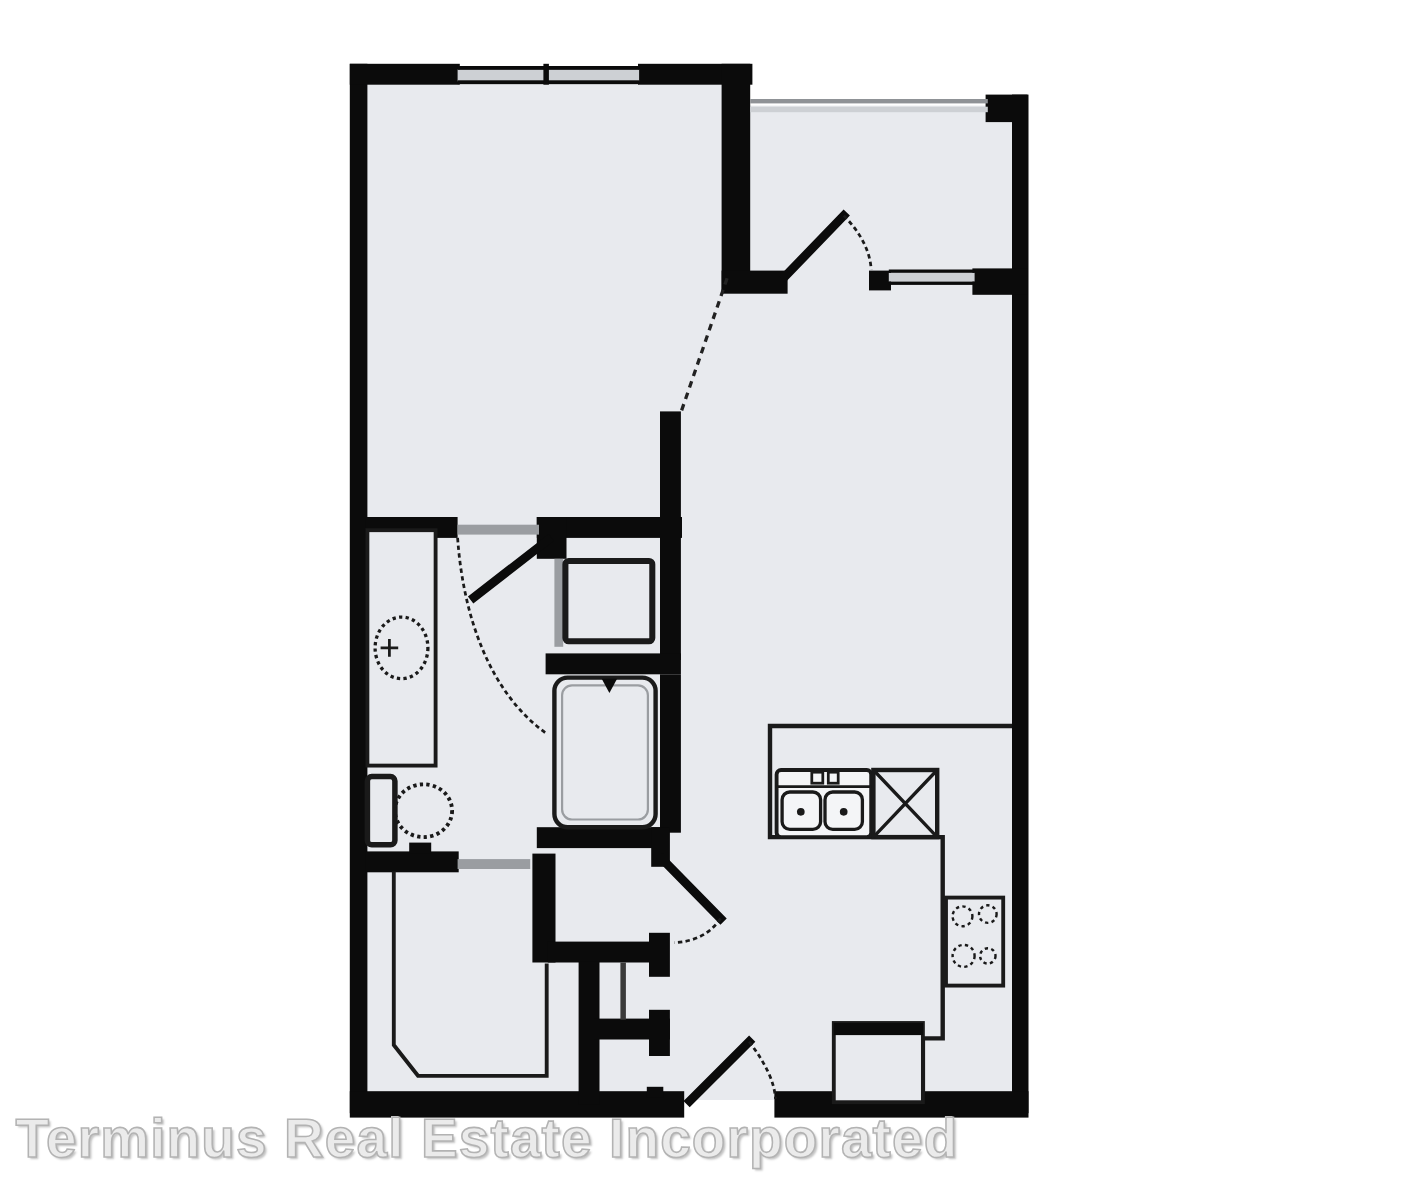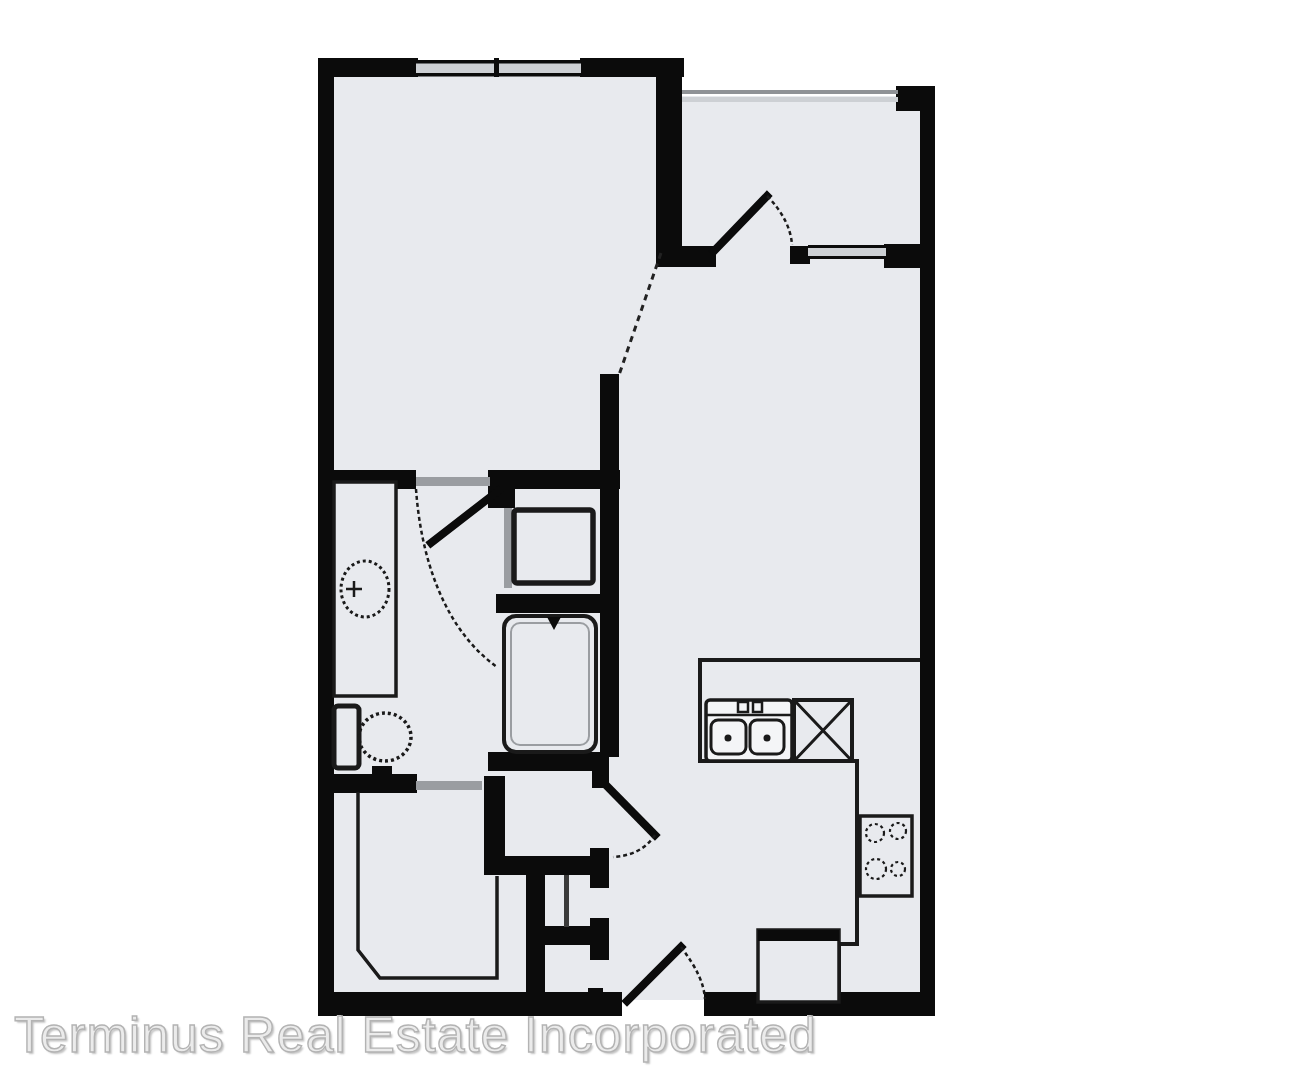--- a/index.html
+++ b/index.html
@@ -10,21 +10,21 @@
   .wall{fill:var(--wall);}
   .fx{fill:none;stroke:var(--stroke);}
   .fxfill{fill:var(--floor);stroke:var(--stroke);}
   .dot{stroke-dasharray:3 3;}
   .grayline{fill:var(--gray);}
   .lgray{fill:var(--lightgray);}
   .leaf{stroke:var(--wall);stroke-width:8;fill:none;stroke-linecap:square;}
   .arc{stroke:var(--stroke);stroke-width:2.5;fill:none;stroke-dasharray:4 3;}
   .watermark{
     position:absolute;left:14px;top:1006px;width:1270px;
-    font-size:50px;font-weight:400;letter-spacing:1px;white-space:nowrap;
+    font-size:50px;font-weight:700;letter-spacing:1px;white-space:nowrap;
     color:var(--watermark);
     -webkit-text-stroke:1.4px var(--watermarkstroke);
     text-shadow:2px 2px 2px #c2c2c2, -1px -1px 0 #ffffff;
   }
 </style>
 </head>
 <body>
 
 <svg id="plan" viewBox="0 0 1295 1080">
 

